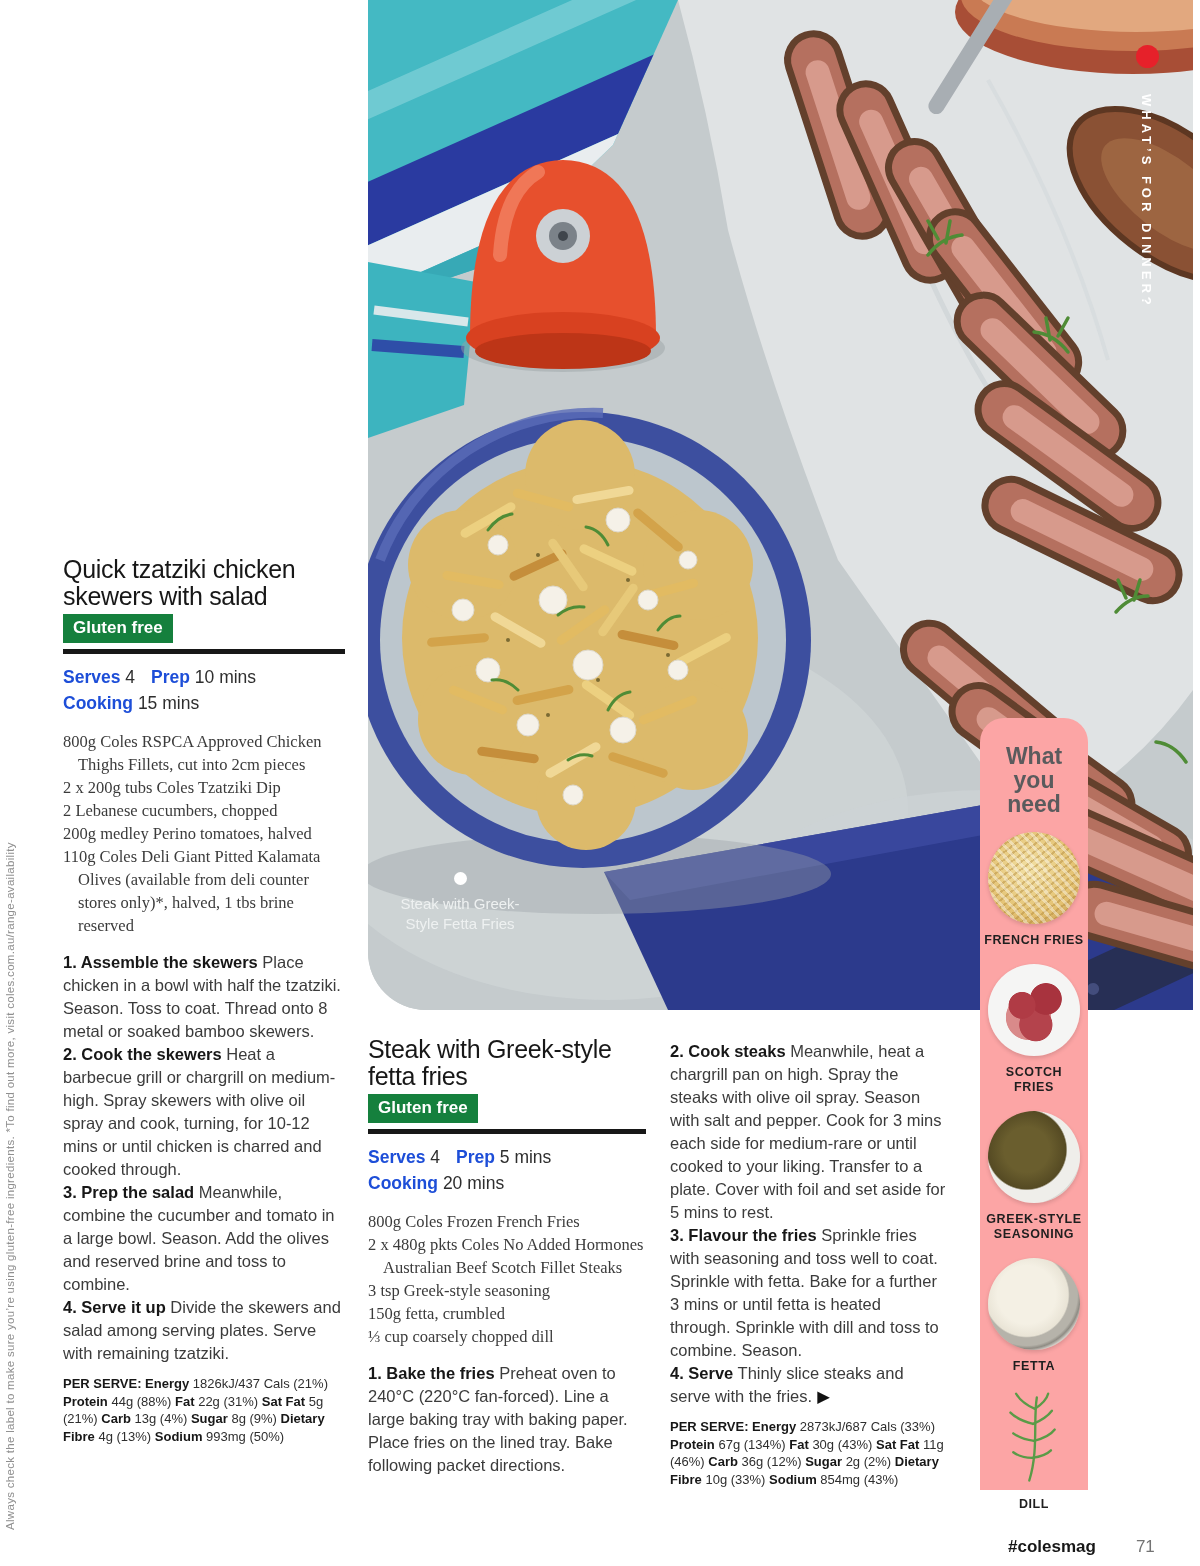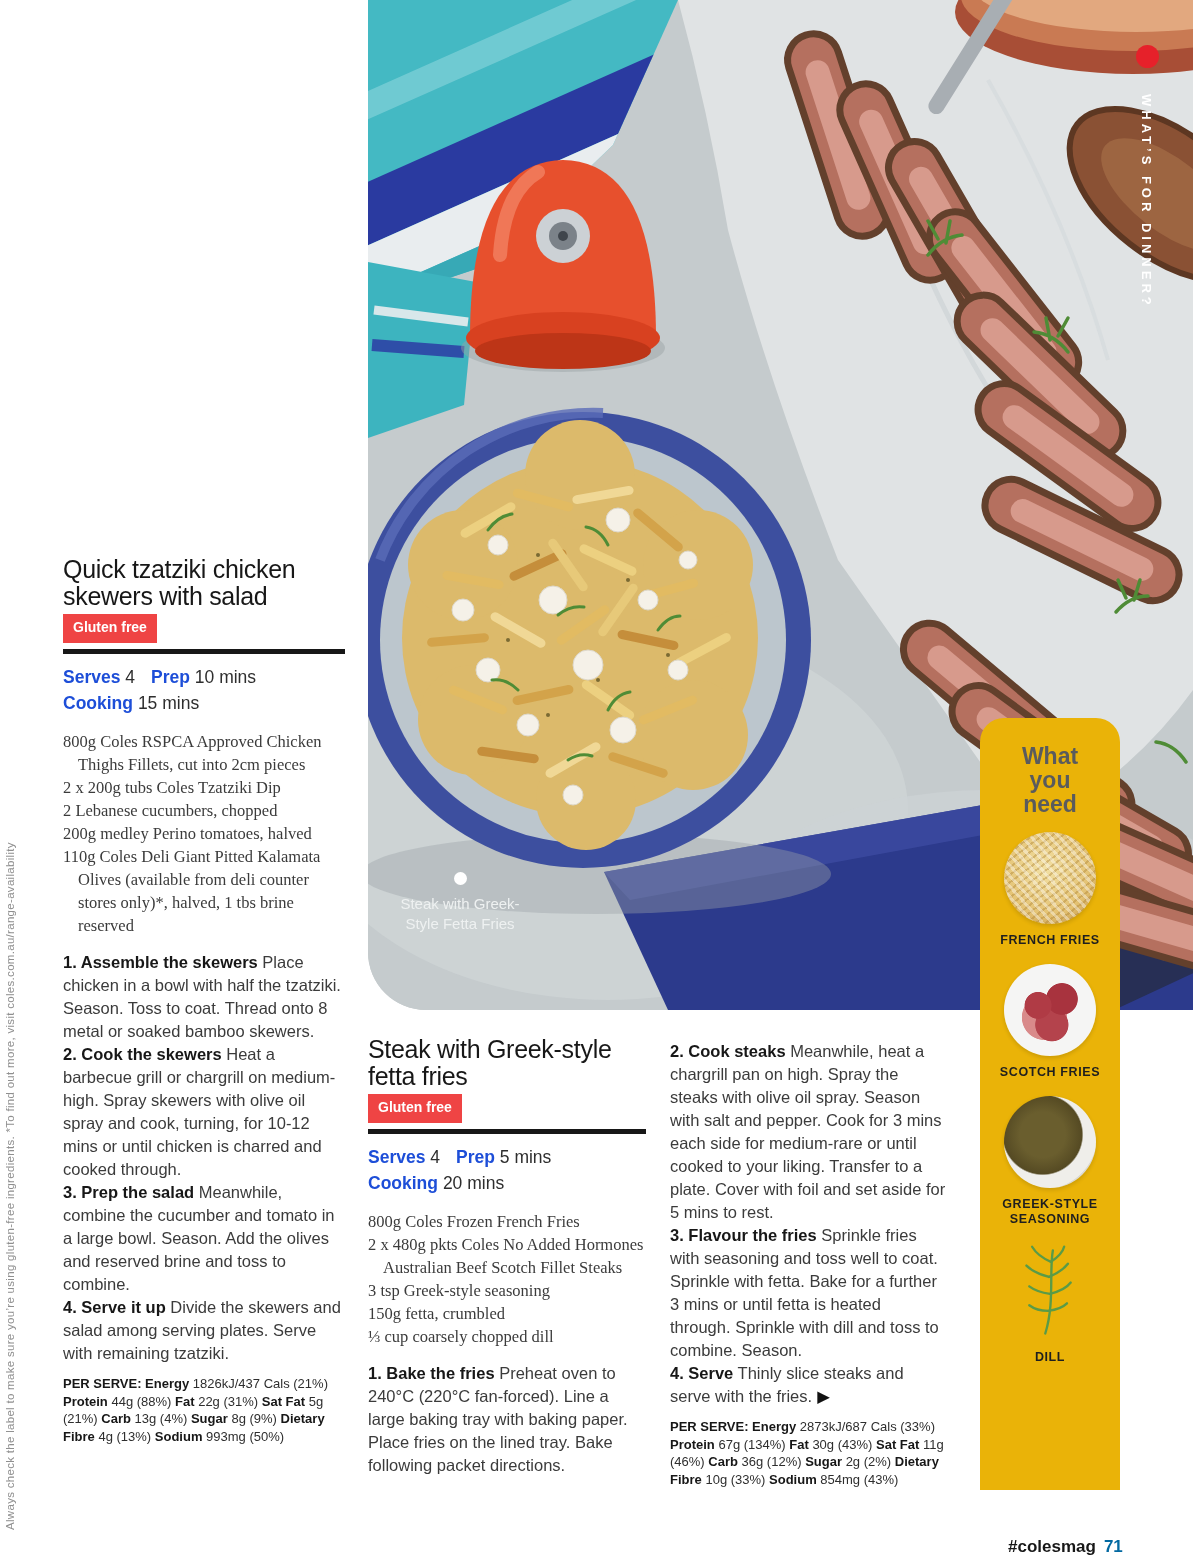--- a/index.html
+++ b/index.html
@@ -20,37 +20,37 @@
               font-size:13px;font-weight:bold;letter-spacing:4px;color:#fff;z-index:4;}
   .red-dot{position:absolute;left:1136px;top:45px;width:23px;height:23px;border-radius:50%;
            background:#e6212a;z-index:4;}
 
   
   .col{position:absolute;font-size:16.5px;line-height:23px;}
   .col-left{left:63px;top:556px;width:282px;}
   .col-mid{left:368px;top:1036px;width:278px;}
   .col-right{left:670px;top:1040px;width:276px;}
   .recipe-title{margin:0;font-size:25px;line-height:27px;font-weight:normal;color:#171717;letter-spacing:-.3px;}
-  .badge{display:inline-block;background:#ef4444;color:#fff;font-size:14px;font-weight:bold;
+  .badge{display:inline-block;background:#15803d;color:#fff;font-size:17px;font-weight:bold;
          padding:2px 10px 4px;margin-top:4px;}
   .rule{height:5px;background:#171717;margin-top:6px;}
   .meta{margin-top:10px;font-size:17.5px;line-height:26px;color:#2e2e2e;}
   .meta strong{color:#1d4ed8;}
   .pair{margin-right:16px;}
   .ingredients{margin-top:14px;}
   .ing{margin:0;padding-left:15px;text-indent:-15px;font-family:Liberation Serif, serif;}
   .steps{margin-top:14px;}
   .step{margin:0;}
   .step strong{color:#171717;}
   .marker{margin-left:5px;color:#111;}
   .per-serve{margin:10px 0 0;font-size:13px;line-height:17.5px;color:#2e2e2e;}
   .b{font-weight:bold;color:#171717;}
 
   
-  .sidebar{position:absolute;left:980px;top:718px;width:140px;height:772px;background:#eab308;
+  .sidebar{position:absolute;left:980px;top:718px;width:108px;height:772px;background:#fca5a5;
            border-radius:24px 24px 0 0;z-index:3;}
   .wyn-title{margin:26px auto 0;width:84px;text-align:center;font-size:23px;line-height:24px;
              font-weight:bold;color:#5a5b5d;}
   .ing-item{margin-top:16px;text-align:center;}
   .circle{width:92px;height:92px;border-radius:50%;margin:0 auto;box-shadow:0 2px 4px rgba(0,0,0,.14);}
   .ing-label{margin-top:9px;font-size:12.5px;font-weight:bold;letter-spacing:.6px;color:#1f1f1f;
              line-height:15px;padding:0 4px;}
   .sprig{display:none;width:66px;height:98px;margin:0 auto;}
   .ing-dill .sprig{display:block;}
   .ing-fries .circle{background:
@@ -63,21 +63,21 @@
       radial-gradient(circle at 52% 66%,#b4434c 0 21%,rgba(0,0,0,0) 22%),
       radial-gradient(circle at 44% 58%,#d98a8a 0 30%,rgba(0,0,0,0) 31%),
       radial-gradient(circle at 50% 50%,#f5f5f4 0 72%,#e2e2e0 73%);}
   .ing-seasoning .circle{background:
       radial-gradient(circle at 42% 42%,#6a5e2e 0 30%,#554a23 52%,#efeeea 54% 72%,#dbdad5 73%);}
   .ing-fetta .circle{background:
       radial-gradient(circle at 42% 40%,#f4f0e4 0 38%,#e9e4d6 54%,#b6b3aa 56% 66%,#8f8c84 70%,#cfccc5 74%);}
 
   
   .footer{position:absolute;left:1008px;top:1537px;font-size:17px;color:#171717;}
-  .footer .num{margin-left:8px;font-weight:bold;color:#0369a1;}
+  .footer .num{margin-left:40px;font-weight:normal;color:#737373;}
 </style>
 </head>
 <body>
 
 <div class="page">
 
   <div class="photo-wrap">
     <svg viewBox="0 0 825 1010" width="825" height="1010">
       <defs>
         <rect id="fry" x="-31" y="-4.5" width="62" height="9" rx="4.5"></rect>
@@ -327,20 +327,25 @@
 
           <div class="ing-label">SCOTCH FRIES</div>
         </div>
 
         <div class="ing-item ing-seasoning">
           <div class="circle"></div>
 
           <div class="ing-label">GREEK-STYLE SEASONING</div>
         </div>
 
+        <div class="ing-item ing-fetta">
+          <div class="circle"></div>
+
+          <div class="ing-label">FETTA</div>
+        </div>
 
         <div class="ing-item ing-dill">
 
           <svg class="sprig" viewBox="0 0 70 100">
             <g stroke="#5a9b47" stroke-width="2.5" fill="none" stroke-linecap="round">
               <path d="M38,6 C34,30 40,62 30,94"></path>
               <path d="M36,18 q-14,-6 -20,-16"></path>
               <path d="M36,18 q12,-8 14,-16"></path>
               <path d="M34,34 q-16,-4 -24,-12"></path>
               <path d="M34,34 q14,-6 20,-14"></path>

